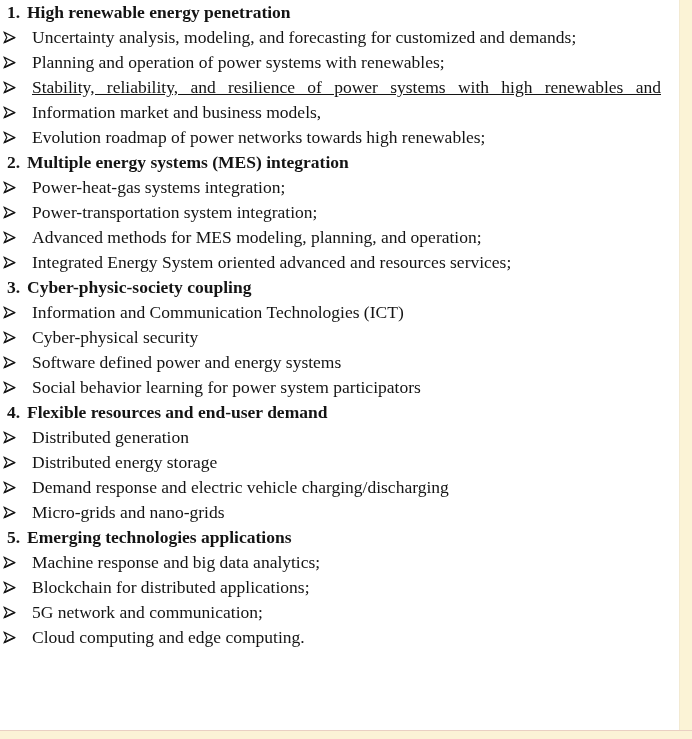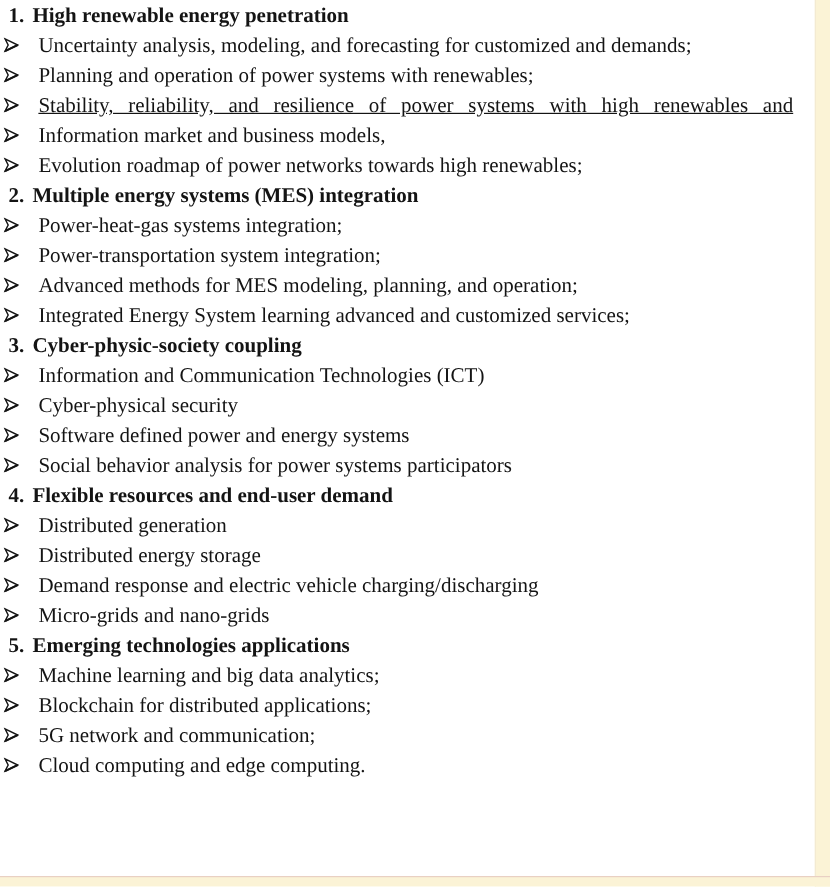--- a/index.html
+++ b/index.html
@@ -165,21 +165,21 @@
         </span>
         <div class="itext single">Advanced methods for MES modeling, planning, and operation;</div>
       </div>
       <div class="row item">
         <span class="marker">
           <svg width="13" height="13" viewBox="0 0 13 13" xmlns="http://www.w3.org/2000/svg">
             <path d="M1.2 1.4 L11.8 6.5 L1.2 11.6 L3.8 6.5 Z" fill="#ffffff" stroke="#141414" stroke-width="1.2" stroke-linejoin="miter"></path>
             <path d="M1.2 11.6 L11.8 6.5" fill="none" stroke="#141414" stroke-width="1.7"></path>
           </svg>
         </span>
-        <div class="itext single">Integrated Energy System learning advanced and customized services;</div>
+        <div class="itext single">Integrated Energy System oriented advanced and resources services;</div>
       </div>
       <div class="row heading">
         <span class="num">3.</span>
         <span class="htext">Cyber-physic-society coupling</span>
       </div>
       <div class="row item">
         <span class="marker">
           <svg width="13" height="13" viewBox="0 0 13 13" xmlns="http://www.w3.org/2000/svg">
             <path d="M1.2 1.4 L11.8 6.5 L1.2 11.6 L3.8 6.5 Z" fill="#ffffff" stroke="#141414" stroke-width="1.2" stroke-linejoin="miter"></path>
             <path d="M1.2 11.6 L11.8 6.5" fill="none" stroke="#141414" stroke-width="1.7"></path>
@@ -205,21 +205,21 @@
         </span>
         <div class="itext single">Software defined power and energy systems</div>
       </div>
       <div class="row item">
         <span class="marker">
           <svg width="13" height="13" viewBox="0 0 13 13" xmlns="http://www.w3.org/2000/svg">
             <path d="M1.2 1.4 L11.8 6.5 L1.2 11.6 L3.8 6.5 Z" fill="#ffffff" stroke="#141414" stroke-width="1.2" stroke-linejoin="miter"></path>
             <path d="M1.2 11.6 L11.8 6.5" fill="none" stroke="#141414" stroke-width="1.7"></path>
           </svg>
         </span>
-        <div class="itext single">Social behavior analysis for power systems participators</div>
+        <div class="itext single">Social behavior learning for power system participators</div>
       </div>
       <div class="row heading">
         <span class="num">4.</span>
         <span class="htext">Flexible resources and end-user demand</span>
       </div>
       <div class="row item">
         <span class="marker">
           <svg width="13" height="13" viewBox="0 0 13 13" xmlns="http://www.w3.org/2000/svg">
             <path d="M1.2 1.4 L11.8 6.5 L1.2 11.6 L3.8 6.5 Z" fill="#ffffff" stroke="#141414" stroke-width="1.2" stroke-linejoin="miter"></path>
             <path d="M1.2 11.6 L11.8 6.5" fill="none" stroke="#141414" stroke-width="1.7"></path>
@@ -258,21 +258,21 @@
         <span class="num">5.</span>
         <span class="htext">Emerging technologies applications</span>
       </div>
       <div class="row item">
         <span class="marker">
           <svg width="13" height="13" viewBox="0 0 13 13" xmlns="http://www.w3.org/2000/svg">
             <path d="M1.2 1.4 L11.8 6.5 L1.2 11.6 L3.8 6.5 Z" fill="#ffffff" stroke="#141414" stroke-width="1.2" stroke-linejoin="miter"></path>
             <path d="M1.2 11.6 L11.8 6.5" fill="none" stroke="#141414" stroke-width="1.7"></path>
           </svg>
         </span>
-        <div class="itext single">Machine learning and big data analytics;</div>
+        <div class="itext single">Machine response and big data analytics;</div>
       </div>
       <div class="row item">
         <span class="marker">
           <svg width="13" height="13" viewBox="0 0 13 13" xmlns="http://www.w3.org/2000/svg">
             <path d="M1.2 1.4 L11.8 6.5 L1.2 11.6 L3.8 6.5 Z" fill="#ffffff" stroke="#141414" stroke-width="1.2" stroke-linejoin="miter"></path>
             <path d="M1.2 11.6 L11.8 6.5" fill="none" stroke="#141414" stroke-width="1.7"></path>
           </svg>
         </span>
         <div class="itext single">Blockchain for distributed applications;</div>
       </div>

